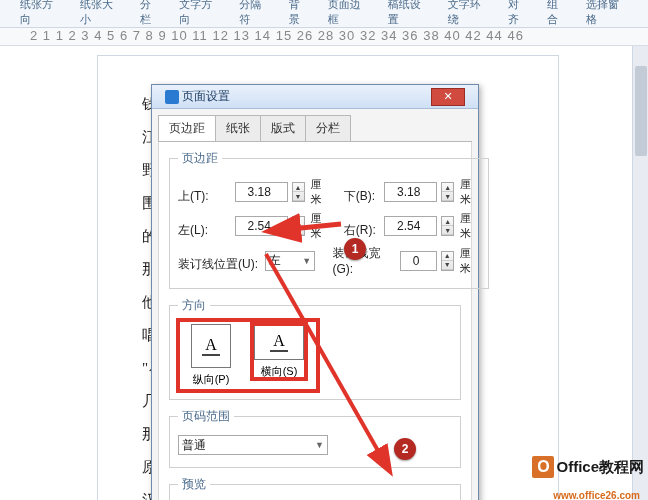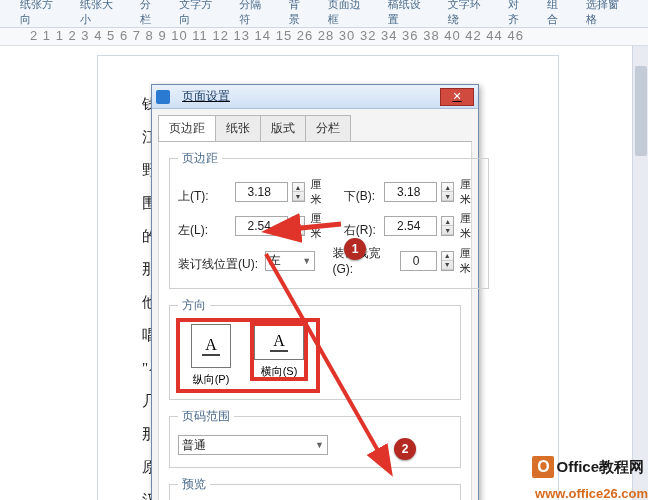--- a/index.html
+++ b/index.html
@@ -10,21 +10,21 @@
   .ribbon span { display:inline-flex; flex-direction:column; align-items:center; }
   .ribbon .ico { width:16px; height:14px; background:#c7d5e8; border:1px solid #8fa9c9; margin-bottom:1px; }
 
   .ruler { height: 18px; background: #f7f9fb; border-bottom: 1px solid #d9dee6; font-size:13px; color:#888; white-space:nowrap; padding-left:30px; letter-spacing:1px; overflow:hidden;}
   .scrollbar-r { position:absolute; right:0; top:46px; width:16px; bottom:0; background:#e8ecf2; border-left:1px solid #cfd7e2;}
   .scrollbar-r .thumb{position:absolute; left:2px; top:20px; width:12px; height:90px; background:#c3cbd6; border-radius:2px;}
 
   .page { position:absolute; left:98px; top:56px; width:460px; height:620px; background:#fff; box-shadow:0 0 0 1px #cfd7e2; padding:32px 44px; }
   .page p { font-size:15px; color:#222; line-height:2.2; letter-spacing:1px; font-family: SimSun, serif;}
   .dlg { position:absolute; left:151px; top:84px; width:328px; background:#f4f4f4; border:1px solid #6f8aad; box-shadow:2px 2px 6px rgba(0,0,0,.3); }
-  .dlg-title { height:24px; background:linear-gradient(#e9f1fb,#cfe0f5); display:flex; align-items:center; padding:0 4px; gap:12px; border-bottom:1px solid #a9bdd8;text-decoration:underline;}
+  .dlg-title { height:24px; background:linear-gradient(#e9f1fb,#cfe0f5); display:flex; align-items:center; padding:0 13px; gap:3px; border-bottom:1px solid #a9bdd8;}
   .dlg-title .wico{width:14px;height:14px;background:#2a7ad1;border-radius:2px;}
   .dlg-title .ttxt{font-size:12px;color:#1d3c63;}
   .dlg-title .sp{flex:1;}
   .dlg-title .close{width:34px;height:18px;background:#d04a3f;border:1px solid #9a2c24;display:flex;align-items:center;justify-content:center;color:#fff;font-size:11px;}
 
   .tabs { display:flex; gap:0; padding:6px 6px 0 6px; background:#f4f4f4; }
   .tab { padding:4px 10px; font-size:12px; border:1px solid #b8b8b8; background:#ececec; border-bottom:none; margin-right:-1px; color:#333;}
   .tab.active { background:#fff; position:relative; z-index:2;}
   .tabline{height:1px;background:#b8b8b8;margin:0 6px;}
 
@@ -49,21 +49,21 @@
   .hl{outline:4px solid #e0342a;outline-offset:-2px;}
 
   .callout{position:absolute;width:22px;height:22px;border-radius:50%;background:#b52923;color:#fff;display:flex;align-items:center;justify-content:center;font-size:12px;font-weight:bold;box-shadow:0 1px 2px rgba(0,0,0,.4);}
 
   svg.arrows{position:absolute;left:151px;top:84px;width:328px;height:400px;pointer-events:none;}
 
   .watermark{position:absolute;right:4px;bottom:2px;font-size:15px;font-weight:bold;display:flex;align-items:center;gap:2px;}
   .watermark .o{width:22px;height:22px;background:#d9702a;border-radius:2px;display:flex;align-items:center;justify-content:center;color:#fff;font-size:16px;}
   .watermark .t1{color:#1a1a1a;}
 
-  .urlbar{position:absolute;right:0;bottom:-1px;font-size:13px;font-weight:bold;color:#d86b1d;margin-left:16px;}
+  .urlbar{position:absolute;right:8px;bottom:-1px;font-size:10px;font-weight:bold;color:#d86b1d;margin-left:16px;}
 </style>
 </head>
 <body>
 
 <div class="ribbon">
   <span>
       <span class="ico"></span>
       <span>纸张方向</span>
     </span>
   <span>

